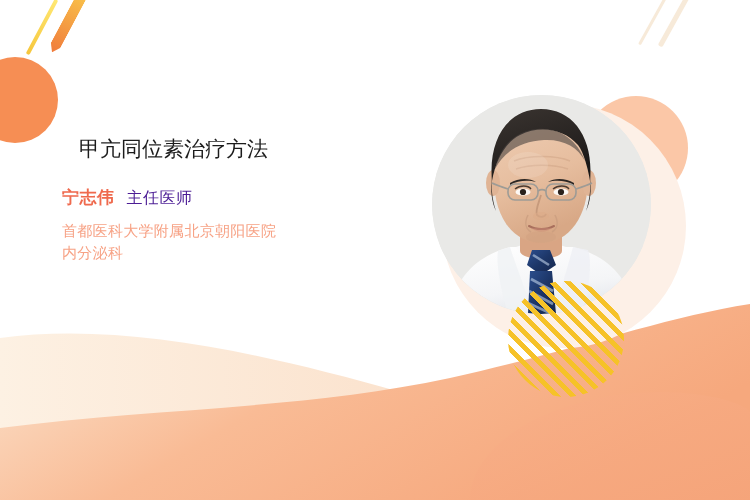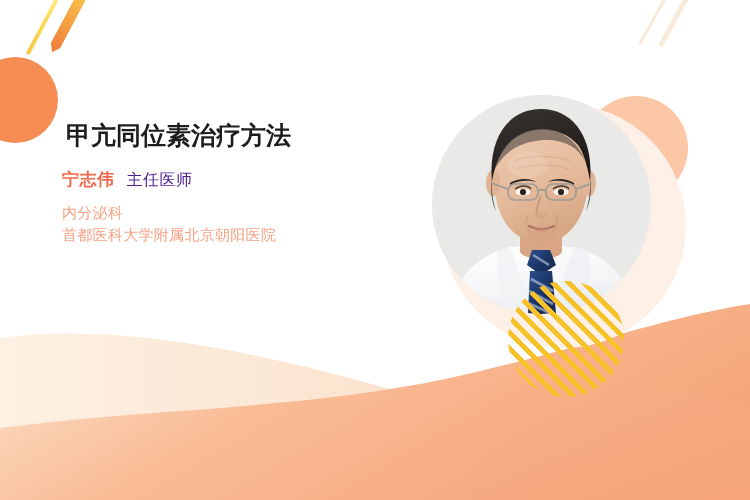--- a/index.html
+++ b/index.html
@@ -188,26 +188,26 @@
   }
 
   
   .text-block {
     position: absolute;
     left: 62px;
     top: 112px;
     width: 340px;
   }
   .title {
-    font-size: 25px;
+    font-size: 21px;
     line-height: 40px;
-    font-weight: 700;
+    font-weight: 400;
     color: #1c1c1c;
     letter-spacing: 0px;
-    margin: 4px;
+    margin: 17px;
     font-family: "DejaVu Sans", "Liberation Sans", sans-serif;
   }
   .doctor-row {
     margin-top: 12px;
     display: flex;
     align-items: baseline;
     gap: 12px;
   }
   .doctor-name {
     font-size: 17px;
@@ -396,18 +396,18 @@
   <div class="text-block">
 
     <h1 class="title">甲亢同位素治疗方法</h1>
 
     <div class="doctor-row">
       <span class="doctor-name">宁志伟</span>
       <span class="doctor-rank">主任医师</span>
     </div>
 
     <div class="hospital">
+      <div>首都医科大学附属北京朝阳医院</div>
       <div>内分泌科</div>
-      <div>首都医科大学附属北京朝阳医院</div>
     </div>
   </div>
 
 </div>
 
 </body></html>

